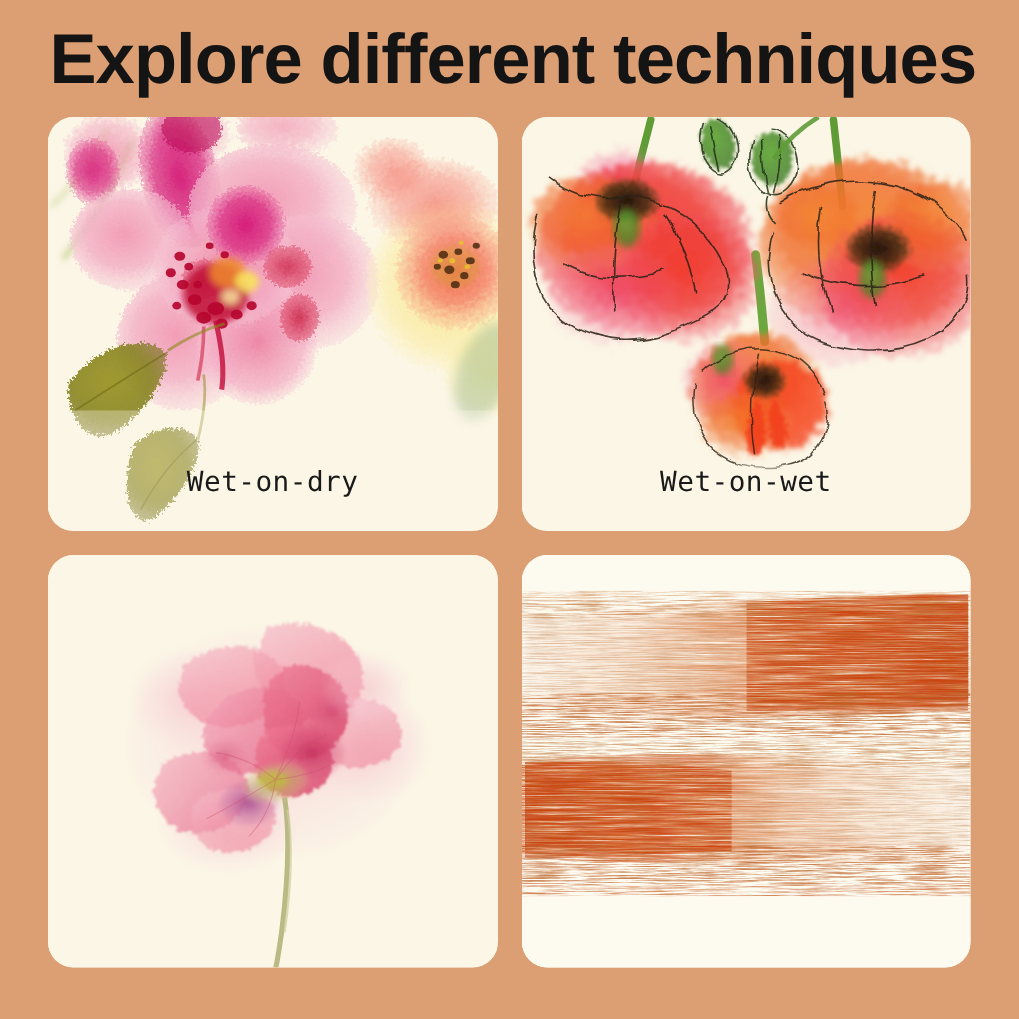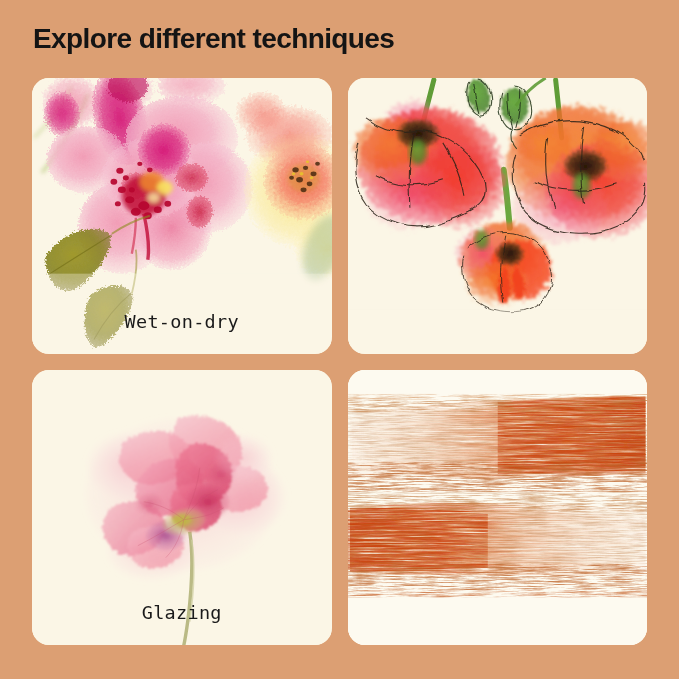--- a/index.html
+++ b/index.html
@@ -17,21 +17,21 @@
     position: relative;
     width: 679px;
     height: 679px;
     background: #dc9f73;
     box-sizing: border-box;
   }
   .page-title {
     position: absolute;
     left: 33px;
     top: 17px;
-    font-size: 28px;
+    font-size: 47px;
     font-weight: 700;
     letter-spacing: -0.6px;
     color: #141414;
     line-height: 44px;
     white-space: nowrap;
     font-family: "Liberation Sans", sans-serif;
   }
   .grid {
     position: absolute;
     left: 32px;
@@ -366,20 +366,21 @@
             <path d="M154 14 C 150 28, 152 44, 162 50 C 174 56, 184 46, 184 32 C 184 20, 176 8, 166 8"></path>
             <path d="M160 14 C 160 28, 162 42, 164 50"></path>
             <path d="M172 12 C 172 28, 170 42, 168 50"></path>
             <path d="M164 52 C 162 60, 164 66, 168 70"></path>
           </g>
           <path d="M168 28 C 178 14, 188 6, 198 0" stroke="#5f9c36" stroke-width="3" fill="none" opacity="0.9"></path>
 
           <rect x="0" y="232" width="300" height="44" fill="#fbf6e6" opacity="0.45"></rect>
         </svg>
       </div>
+      <div class="card-label">Wet-on-wet</div>
     </div>
 
     <div class="card">
       <div class="art">
         <svg viewBox="0 0 300 276" preserveAspectRatio="xMidYMid slice" xmlns="http://www.w3.org/2000/svg">
           <defs>
             <radialGradient id="c3pale" cx="50%" cy="50%" r="55%">
               <stop offset="0%" stop-color="#f4b6c4" stop-opacity="0.55"></stop>
               <stop offset="100%" stop-color="#f8d8e0" stop-opacity="0.08"></stop>
             </radialGradient>
@@ -464,21 +465,20 @@
             <path d="M152 150 C 160 132, 166 116, 168 98"></path>
             <path d="M152 150 C 140 140, 126 134, 112 132"></path>
             <path d="M152 150 C 138 158, 122 168, 106 176"></path>
             <path d="M152 150 C 150 164, 144 178, 134 188"></path>
             <path d="M152 150 C 166 148, 180 146, 192 138"></path>
           </g>
 
           <ellipse cx="212" cy="88" rx="28" ry="22" fill="url(#c3pale)" filter="url(#c3soft)"></ellipse>
         </svg>
       </div>
-      <div class="card-label">Glazing</div>
     </div>
 
     <div class="card">
       <div class="art">
         <svg viewBox="0 0 300 276" preserveAspectRatio="xMidYMid slice" xmlns="http://www.w3.org/2000/svg">
           <defs>
             <linearGradient id="c4top" x1="0%" y1="0%" x2="100%" y2="0%">
               <stop offset="0%" stop-color="#cf4a10" stop-opacity="0.04"></stop>
               <stop offset="22%" stop-color="#cf4a10" stop-opacity="0.16"></stop>
               <stop offset="45%" stop-color="#cf4a10" stop-opacity="0.40"></stop>

